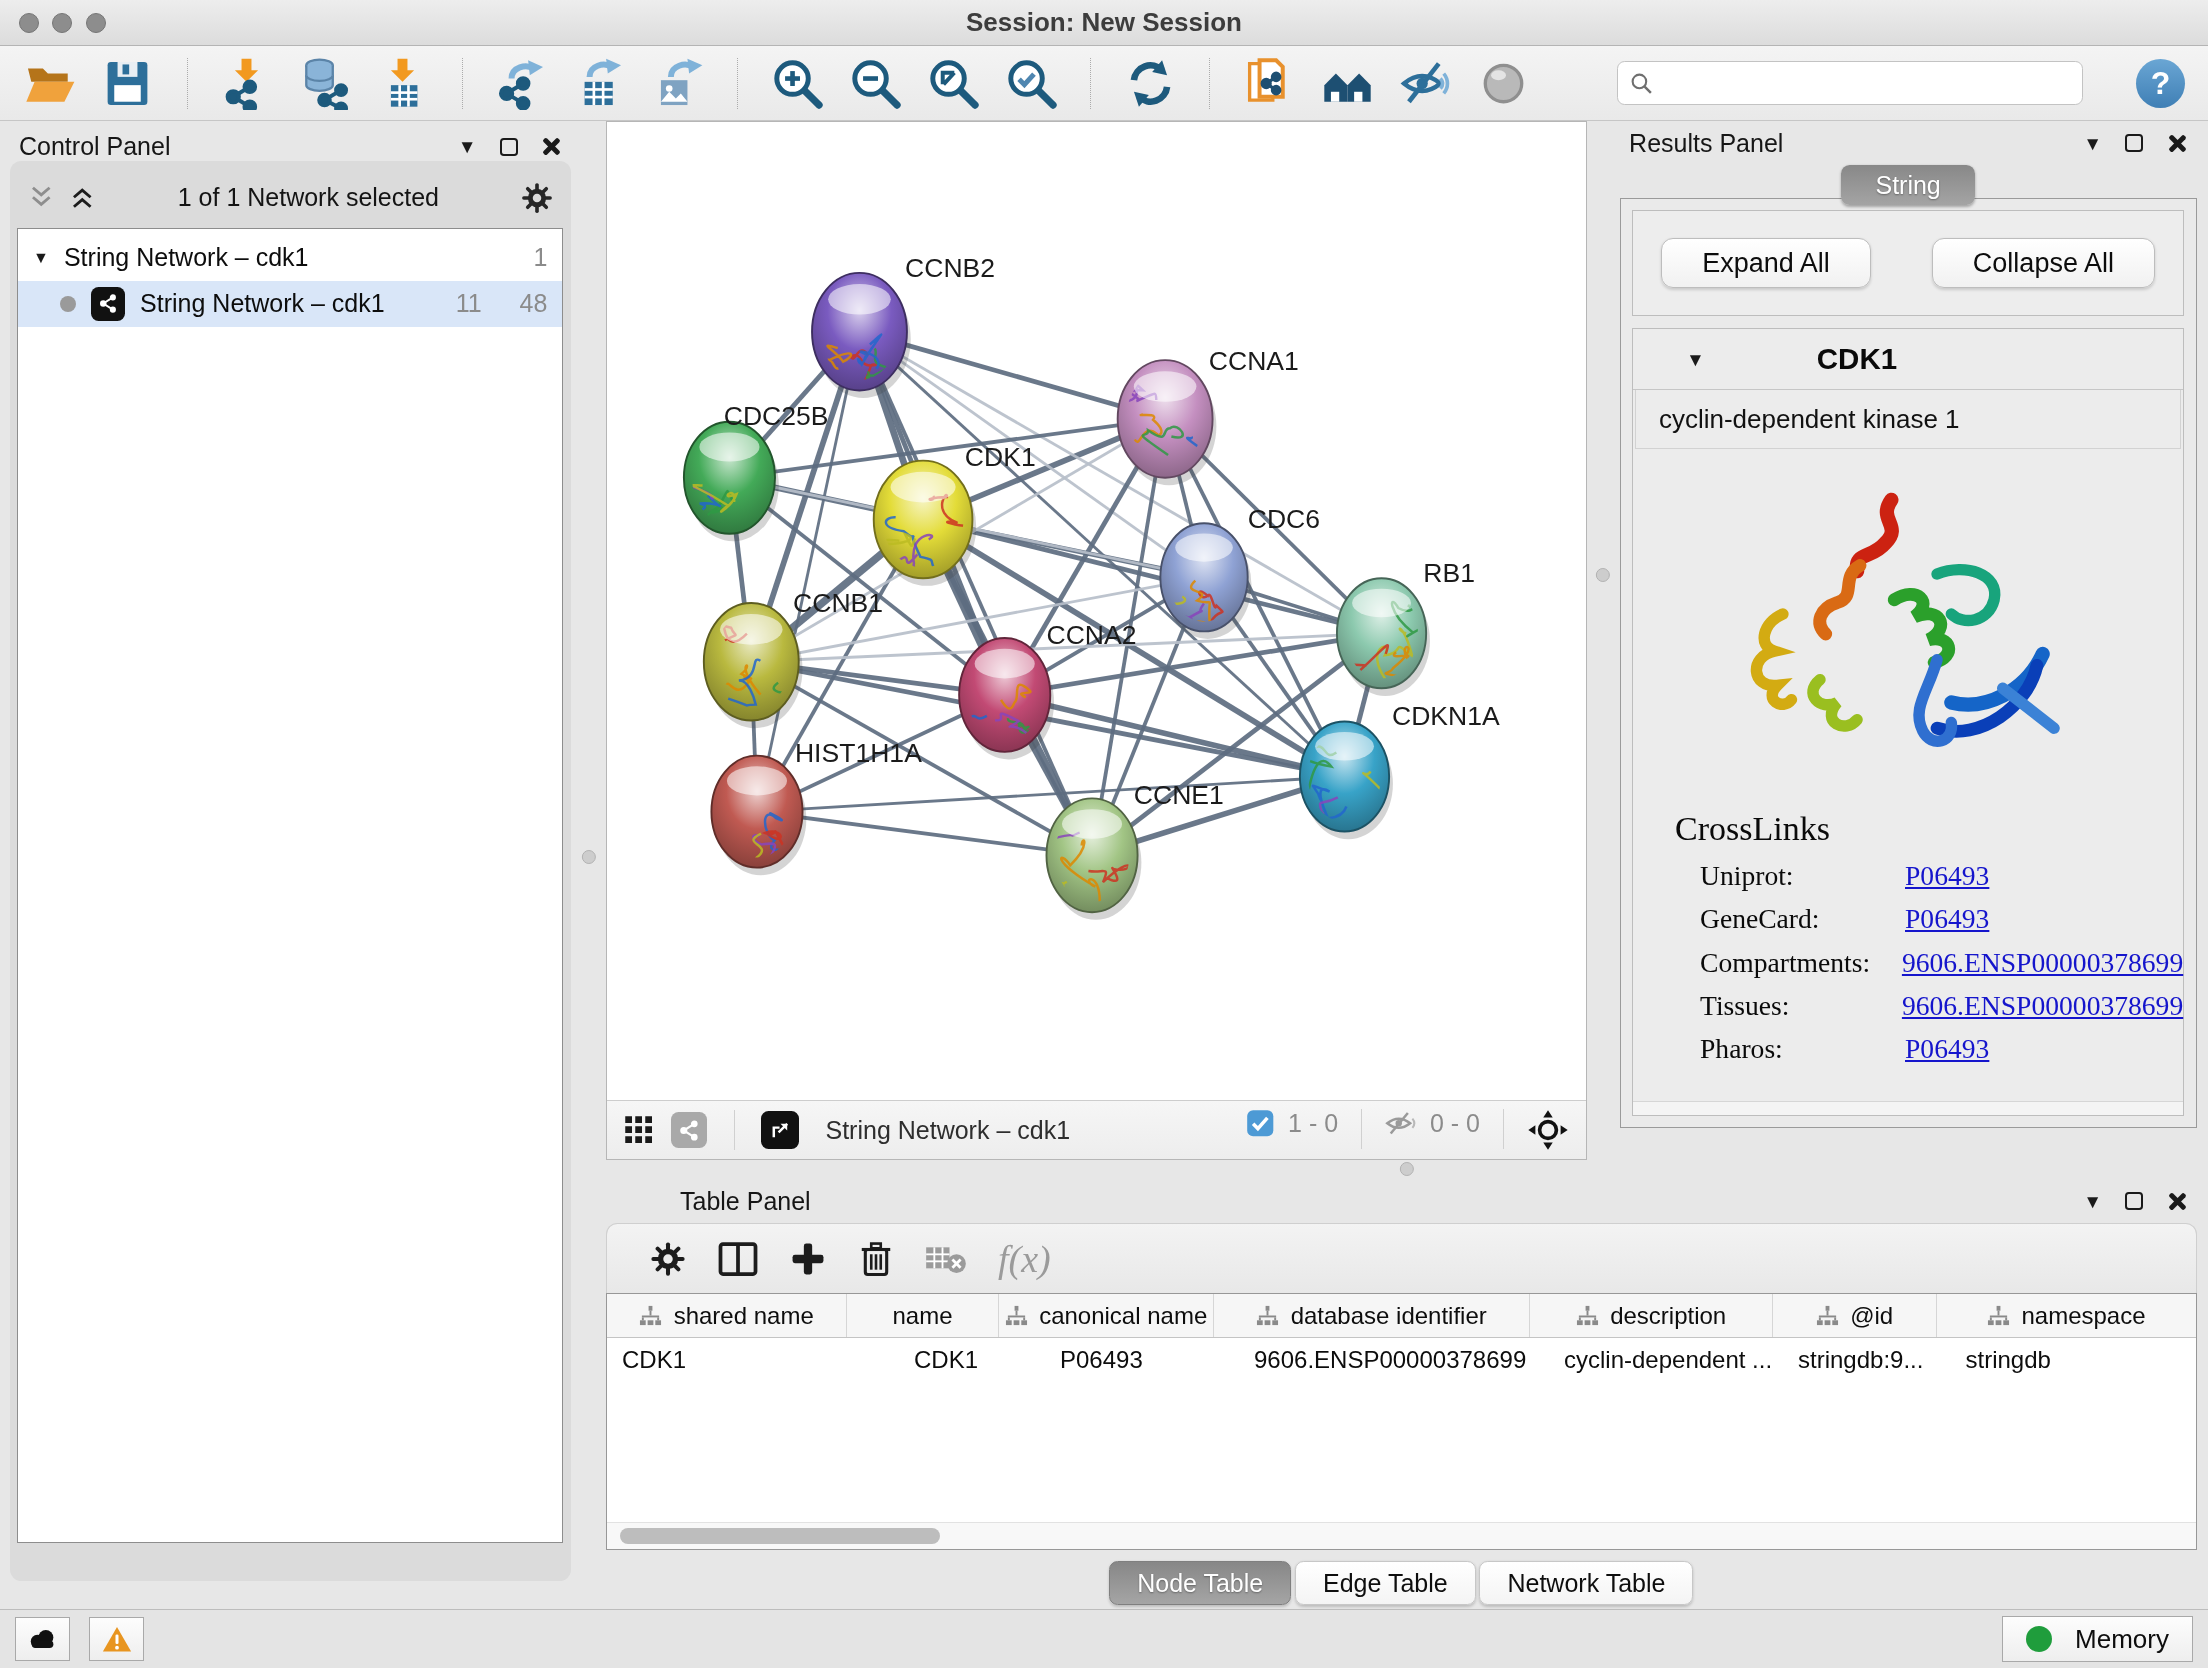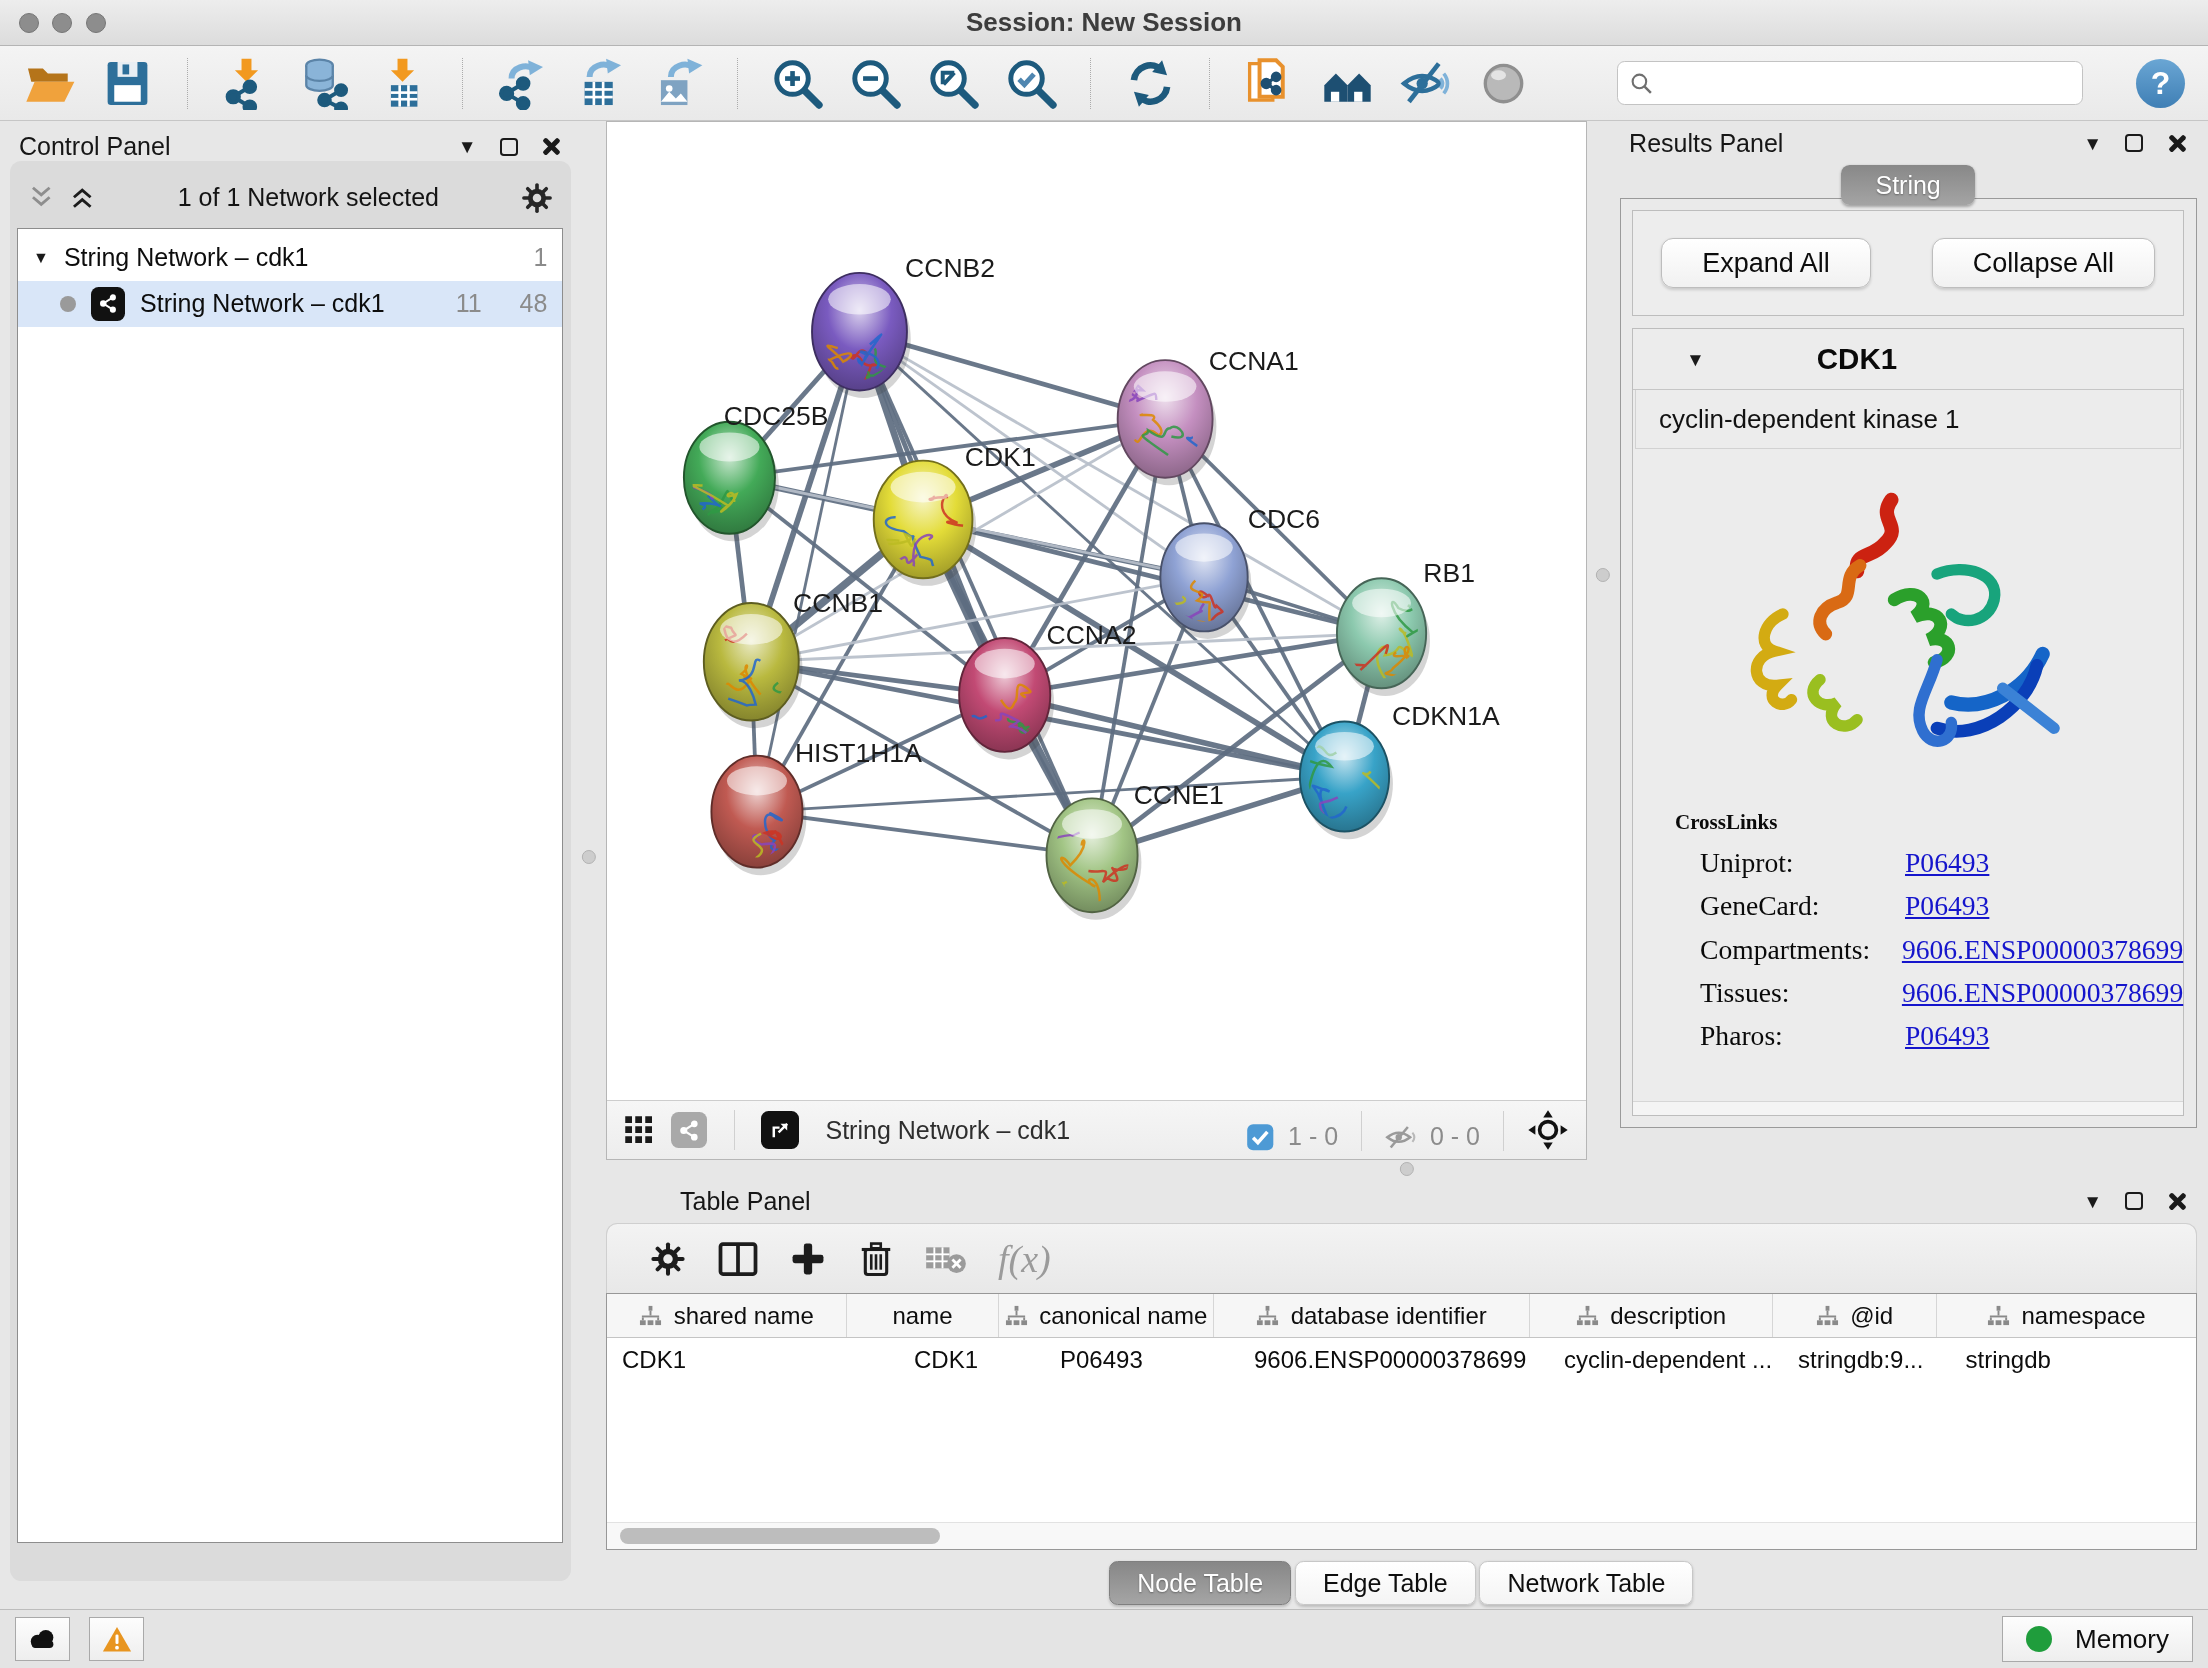--- a/index.html
+++ b/index.html
@@ -44,34 +44,34 @@
 .sharesq{width:34px;height:34px;border-radius:7.6px;background:#111;display:flex;align-items:center;justify-content:center}
 
 .right{flex:1;display:flex;flex-direction:column;min-width:0}
 .toprow{flex:1;display:flex;min-height:0}
 .netpanel{flex:1;display:flex;flex-direction:column;background:#fff;border:1px solid #b6b6b6;min-width:0}
 .canvas{flex:1;position:relative;min-height:0}
 .canvas svg{position:absolute;inset:0;width:100%;height:100%}
 .netbar{height:59px;background:linear-gradient(#f6f6f6,#ededed);border-top:1px solid #cdcdcd;display:flex;align-items:center;padding:0 17px;gap:17px;font-size:25px;color:#333}
 .nb-sep{width:0;height:40px;border-left:1px solid #d0d0d0;margin:0 9.5px}
 .nb-label{margin-left:9.5px;color:#2e2e2e}
-.nb-badges{margin-left:auto;display:flex;align-items:flex-end;gap:13.3px;color:#8b8b8b}
+.nb-badges{margin-left:auto;display:flex;align-items:flex-start;gap:13.3px;color:#8b8b8b}
 
 .results{width:577px;display:flex;flex-direction:column;margin-right:11.4px;padding-bottom:32px}
 .rtab{align-self:center;padding:5.7px 34px;background:linear-gradient(#888,#a4a4a4);color:#fff;border-radius:8.6px;font-size:25px;position:relative;z-index:2;box-shadow:0 1.9px 2.9px rgba(0,0,0,.3);text-shadow:0 1px 1.9px rgba(0,0,0,.35)}
 .rbox{flex:1;margin-top:-7.6px;border:1.9px solid #9a9a9a;background:#eaeaea;display:flex;flex-direction:column;padding:11.4px;min-height:0}
 .rbtns{border:1.9px solid #bdbdbd;background:#ededed;display:flex;justify-content:center;gap:61px;padding:27px 9.5px}
 .rbtn{background:linear-gradient(#fff,#f1f1f1);border:1.9px solid #bdbdbd;border-radius:12px;padding:8.6px 40px;font-size:27px;color:#0c0c0c;box-shadow:0 1.9px 2.9px rgba(0,0,0,.15)}
 .rmain{flex:1;border:1.9px solid #bdbdbd;margin-top:11.4px;background:#ececec;display:flex;flex-direction:column;min-height:0}
 .rhead{display:flex;align-items:center;padding:13.3px 0 13.3px 53px;border-bottom:1.9px solid #c6c6c6}
 .rgene{font-size:29.5px;font-weight:bold;margin-left:112px;color:#0a0a0a}
 .rdesc{padding:13.3px 23px;font-size:26px;color:#111;border:1px solid #d2d2d2;border-top:none;margin:0 1.9px}
 .rimgwrap{display:flex;justify-content:center;padding-top:28.5px}
 .rcross{font-family:"Liberation Serif",serif;padding:19px 0 7.6px 42px;font-size:27.6px;color:#0a0a0a}
-.rcross .chead{font-size:21px;font-weight:bold;margin-bottom:2px}
+.rcross .chead{font-size:34px;font-weight:normal;margin-bottom:2px}
 .clrow{display:flex;margin:11.4px 0 11.4px 25px}
 .cll{width:205px}
 .clv{color:#1515cc;text-decoration:underline}
 .rscroll{height:13.3px;background:#f4f4f4;border-top:1px solid #d6d6d6;margin-top:auto}
 
 .hsplit{height:19px;position:relative}
 .hsplit .dot{top:1.9px;left:50%}
 
 .tablepanel{height:430px;display:flex;flex-direction:column;padding-right:11.4px}
 .tablepanel .panel-head{padding-left:74px}

